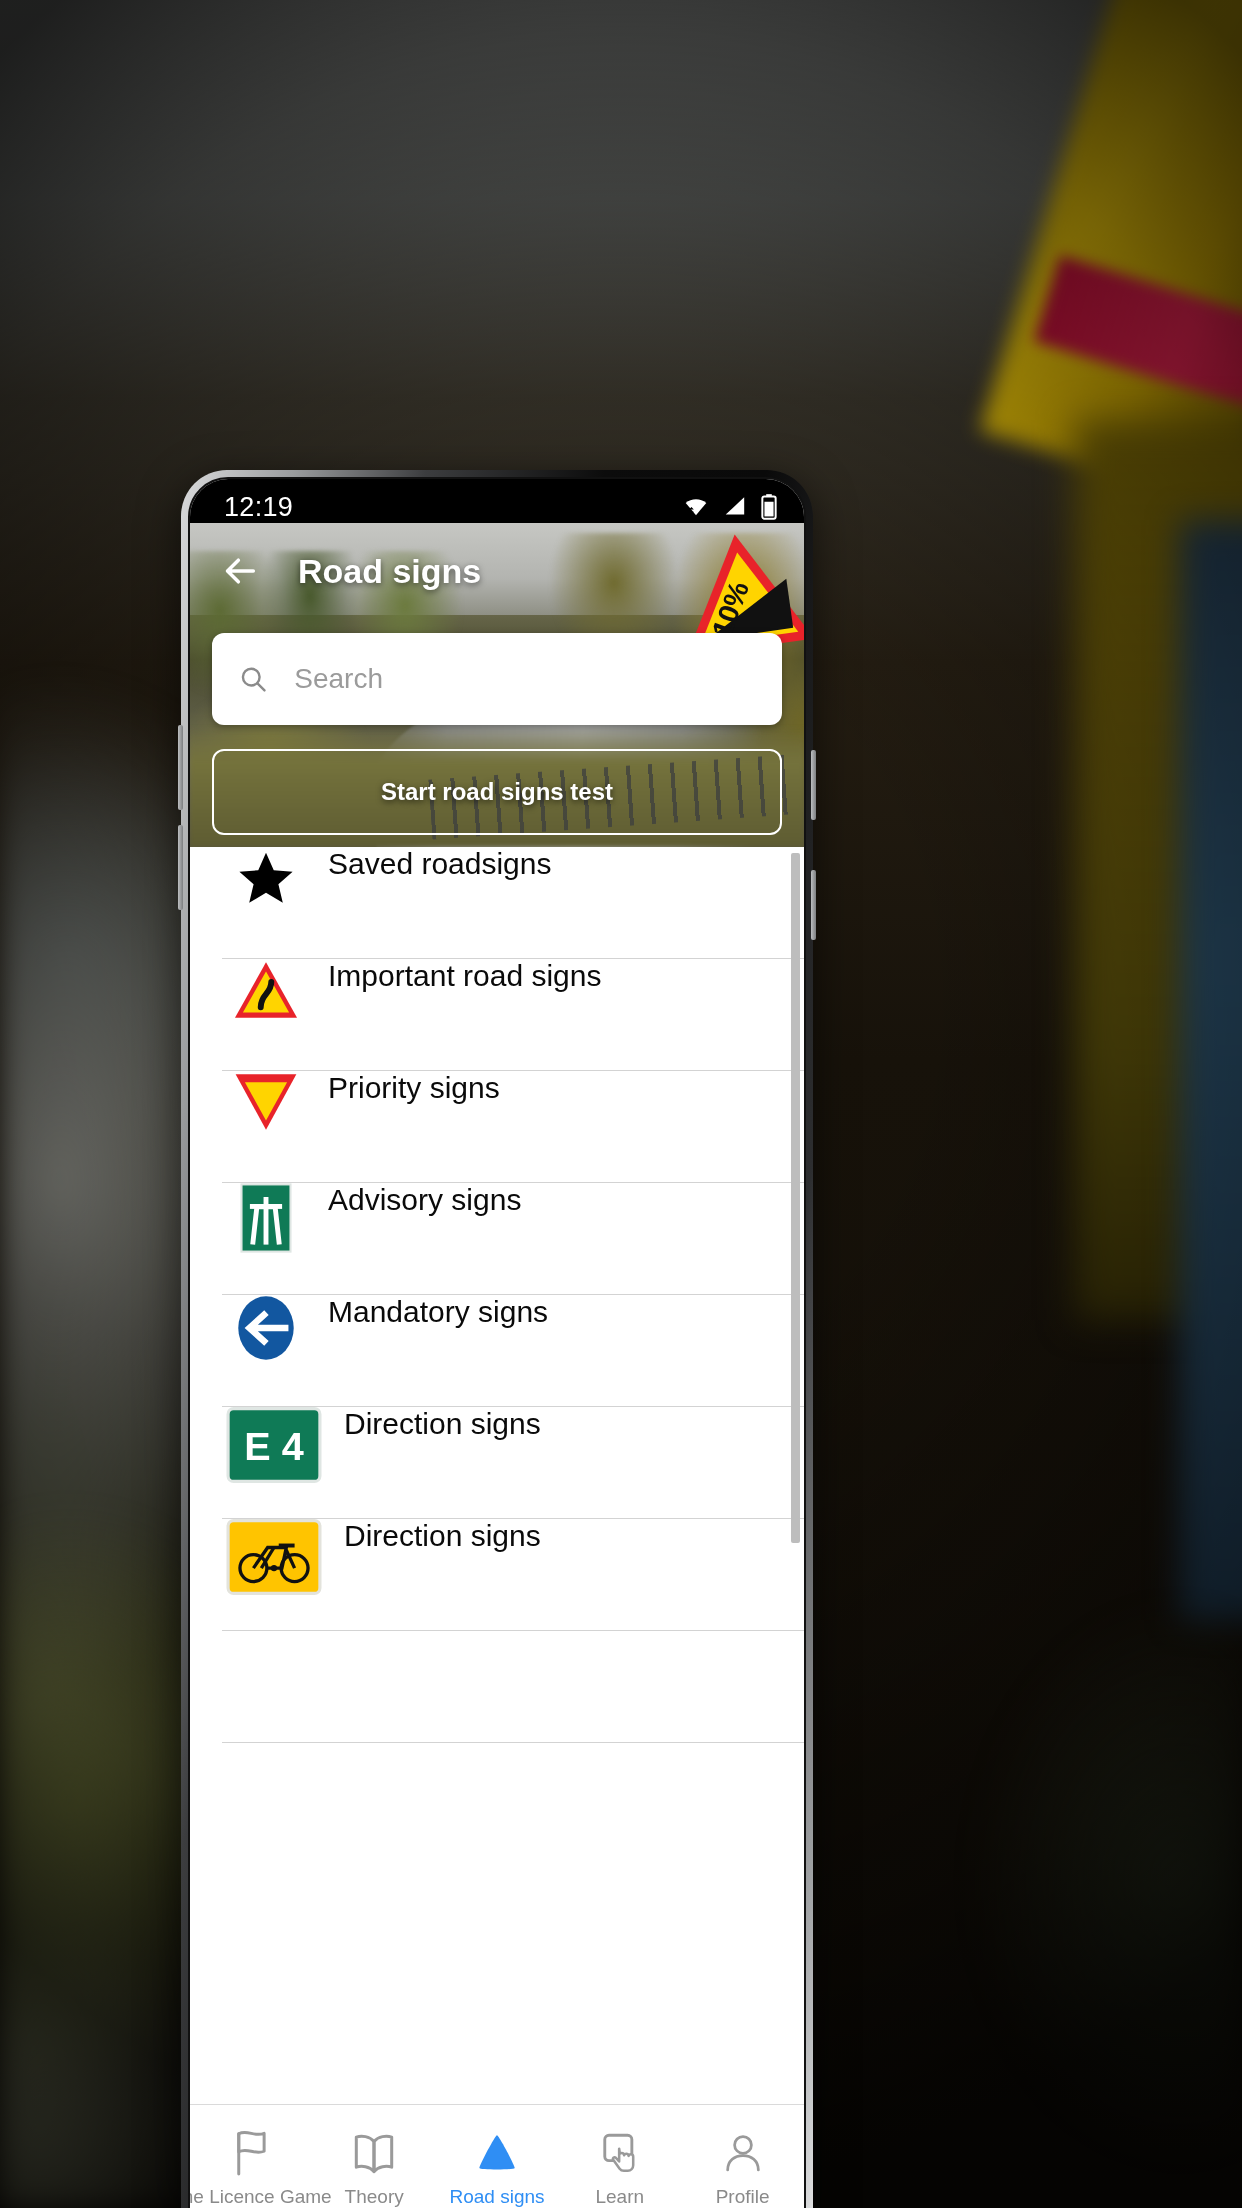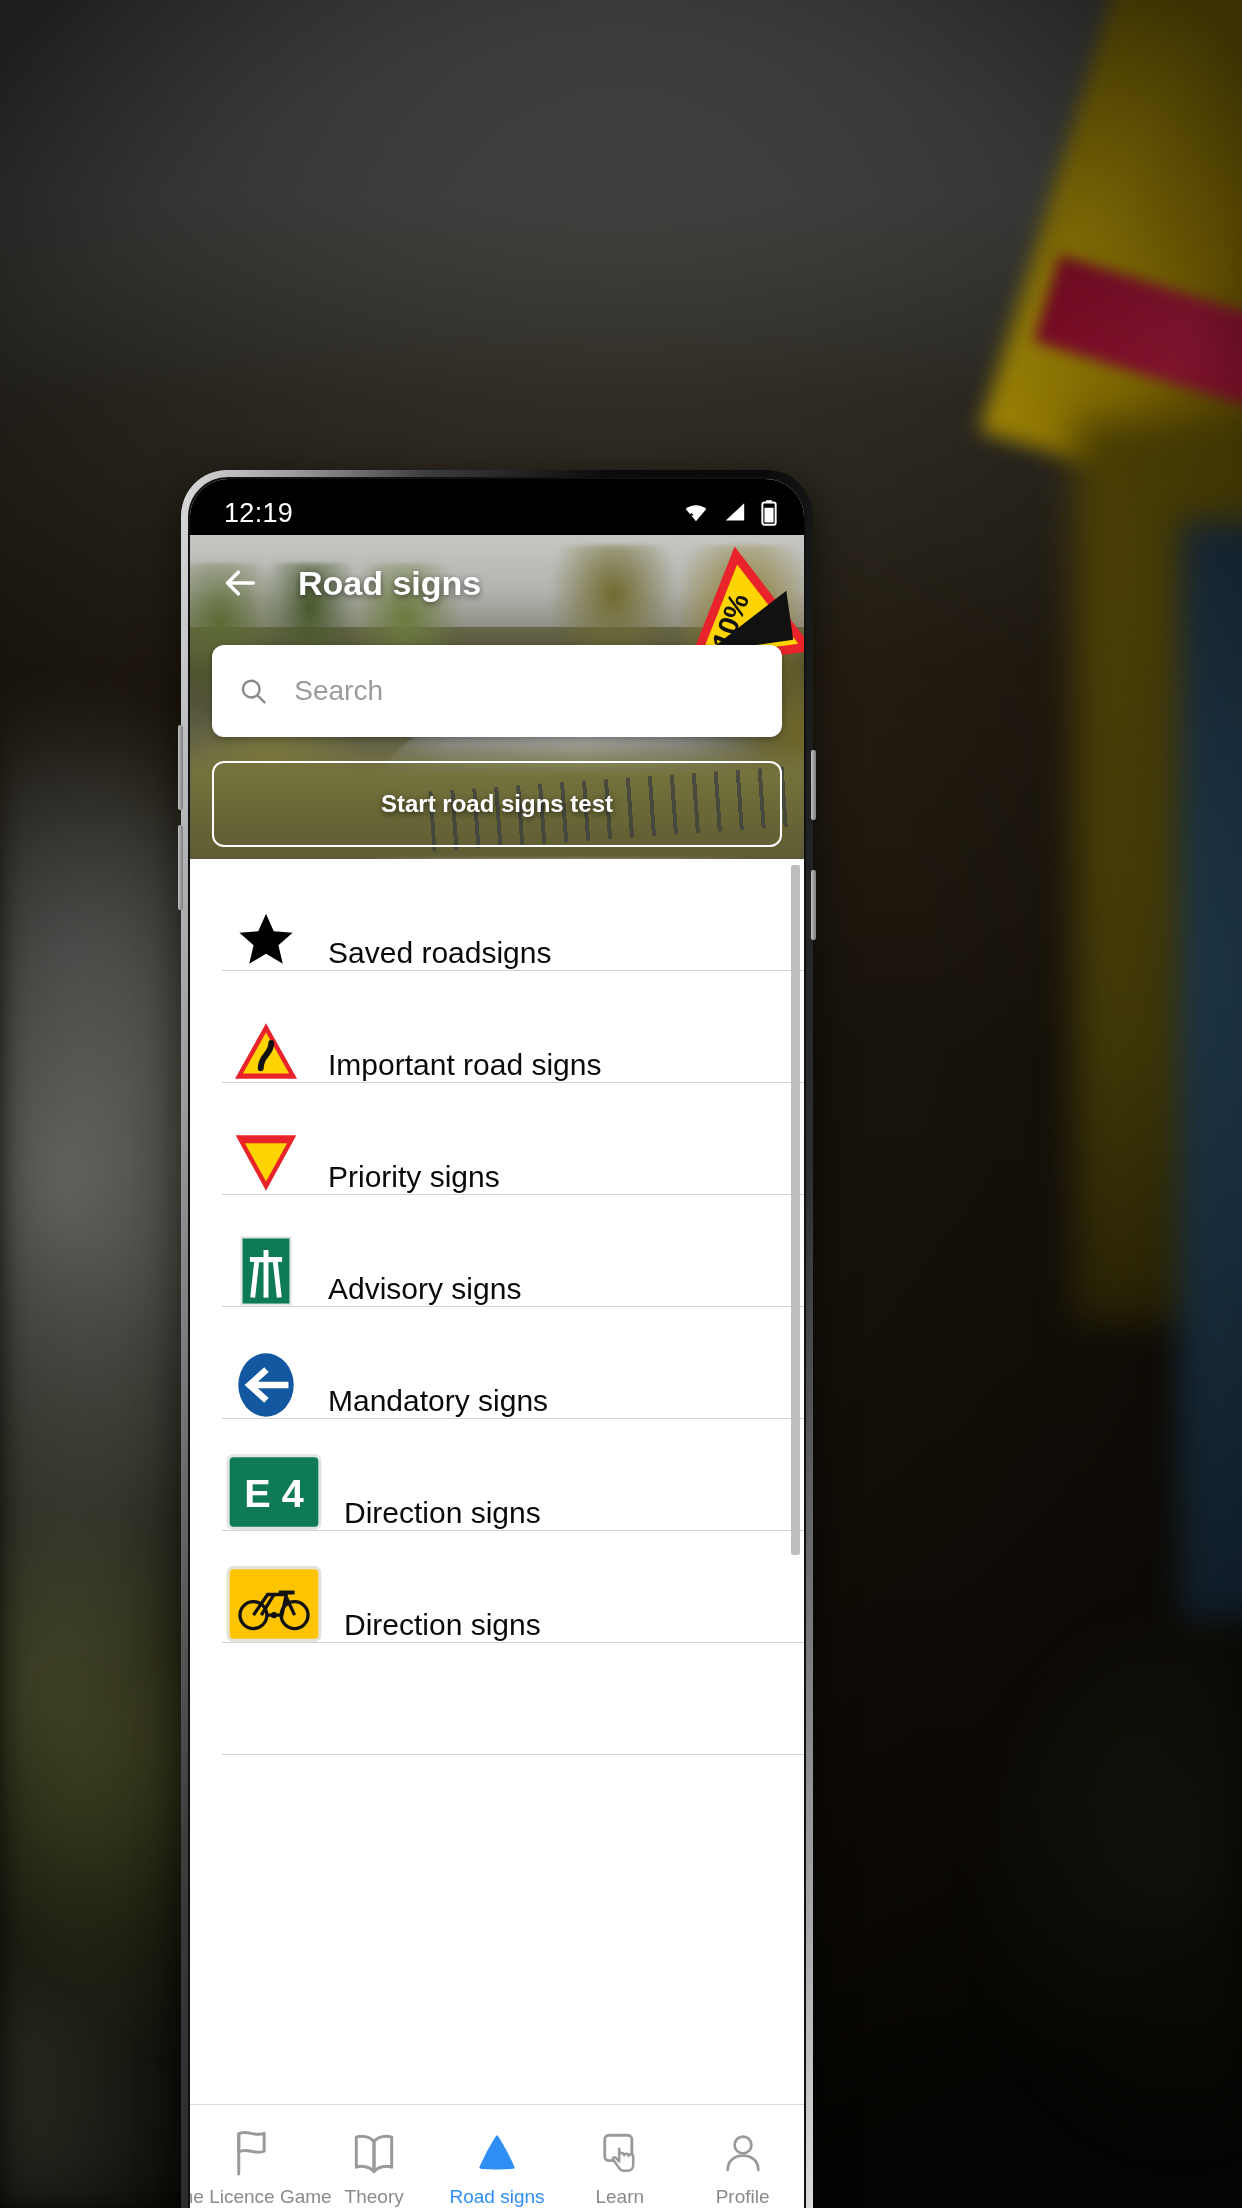--- a/index.html
+++ b/index.html
@@ -93,21 +93,21 @@
   #btn-vol-up   { left:-3px; top:255px; width:5px; height:85px; }
   #btn-vol-down { left:-3px; top:355px; width:5px; height:85px; }
   #btn-power-r1 { right:-3px; top:280px; width:5px; height:70px; }
   #btn-power-r2 { right:-3px; top:400px; width:5px; height:70px; }
 
   
   #screen { position:absolute; left:0; top:0; width:614px; height:1749px; background:#fff; }
 
   
   #statusbar {
-    height:56px; background:#000; display:flex; align-items:center;
+    height:44px; background:#000; display:flex; align-items:center;
     justify-content:space-between; padding:12px 26px 0 34px;
   }
   #status-time { color:#fff; font-size:27px; font-weight:500; letter-spacing:.3px; }
   #status-icons { display:flex; align-items:center; gap:11px; }
 
   
   #hero {
     position:relative; height:324px; overflow:hidden;
     background:linear-gradient(180deg,#b7b8b4 0%,#a9aaa5 14%,#6b6a4e 26%,#4a4a2e 42%,#5a5a42 58%,#6d6b52 74%,#58563f 100%);
   }
@@ -164,21 +164,21 @@
     position:relative; z-index:3; margin:24px 22px 0 22px; height:86px;
     border:2.5px solid #fff; border-radius:12px;
     display:flex; align-items:center; justify-content:center;
     color:#fff; font-size:24px; font-weight:600;
     text-shadow:0 2px 6px rgba(0,0,0,.65); background:transparent;
   }
 
   
   #list { position:relative; background:#fff; height:1009px; overflow:hidden; }
   .row {
-    display:flex; align-items:flex-end; height:112px;
+    display:flex; align-items:flex-start; height:112px;
     border-bottom:1px solid #d3d3d3; margin-left:32px; padding-right:18px;
   }
   .row:last-child { border-bottom:none; }
   .row-icon { width:88px; min-width:88px; display:flex; align-items:center; justify-content:center; }
   .row-label { font-size:30px; color:#0a0a0a; margin-left:18px; }
   #scrollbar {
     position:absolute; right:4px; top:6px; width:9px; height:690px;
     background:#bdbdbd; border-radius:2px;
   }
 

